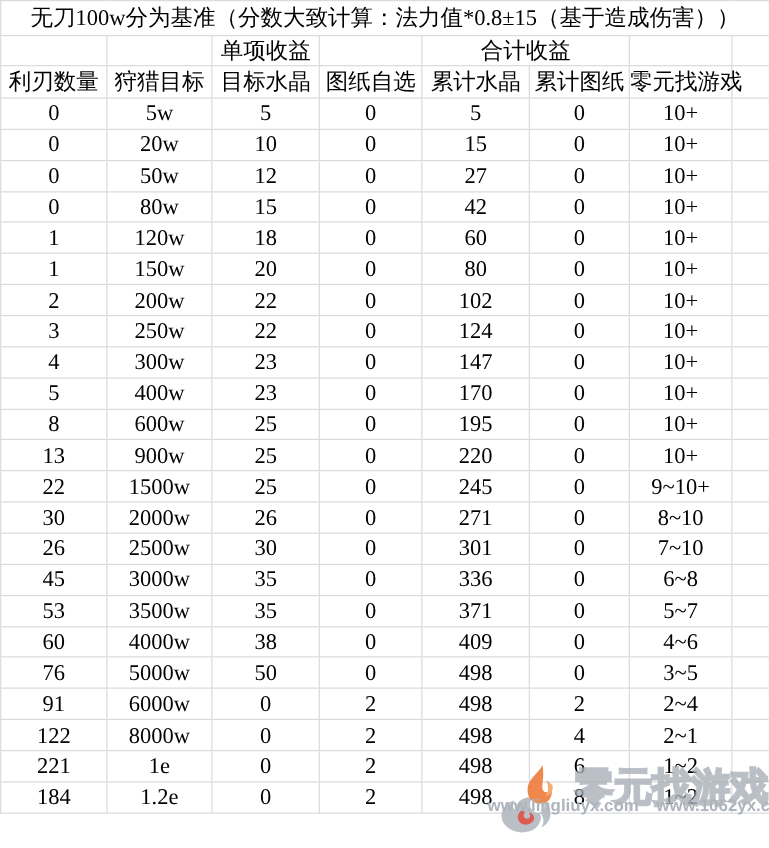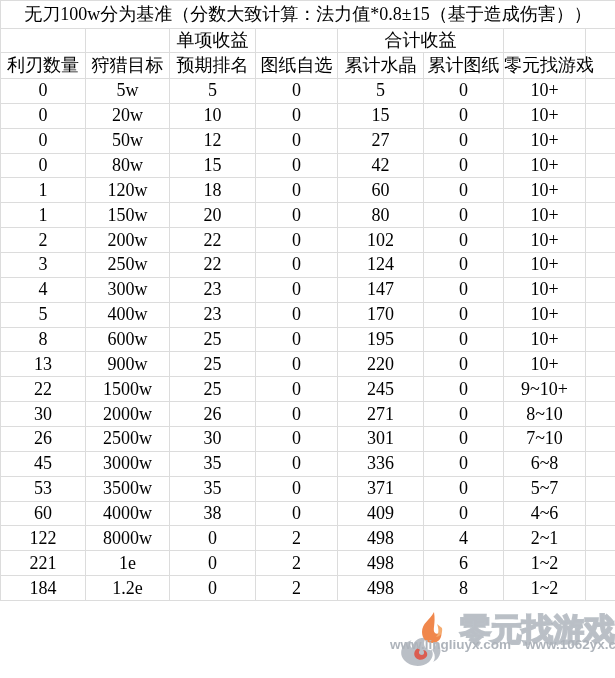--- a/index.html
+++ b/index.html
@@ -66,21 +66,21 @@
       <td></td>
       <td>单项收益</td>
       <td></td>
       <td colspan="2">合计收益</td>
       <td></td>
       <td></td>
     </tr>
     <tr class="header-row">
       <td>利刃数量</td>
       <td>狩猎目标</td>
-      <td>预期排名</td>
+      <td>目标水晶</td>
       <td>图纸自选</td>
       <td>累计水晶</td>
       <td>累计图纸</td>
       <td>零元找游戏</td>
       <td></td>
     </tr>
 
   <tr class="data-row">
         <td>0</td>
         <td>5w</td>
@@ -252,20 +252,40 @@
         <td></td>
       </tr>
       <tr class="data-row">
         <td>60</td>
         <td>4000w</td>
         <td>38</td>
         <td>0</td>
         <td>409</td>
         <td>0</td>
         <td>4~6</td>
+        <td></td>
+      </tr>
+      <tr class="data-row">
+        <td>76</td>
+        <td>5000w</td>
+        <td>50</td>
+        <td>0</td>
+        <td>498</td>
+        <td>0</td>
+        <td>3~5</td>
+        <td></td>
+      </tr>
+      <tr class="data-row">
+        <td>91</td>
+        <td>6000w</td>
+        <td>0</td>
+        <td>2</td>
+        <td>498</td>
+        <td>2</td>
+        <td>2~4</td>
         <td></td>
       </tr>
       <tr class="data-row">
         <td>122</td>
         <td>8000w</td>
         <td>0</td>
         <td>2</td>
         <td>498</td>
         <td>4</td>
         <td>2~1</td>

